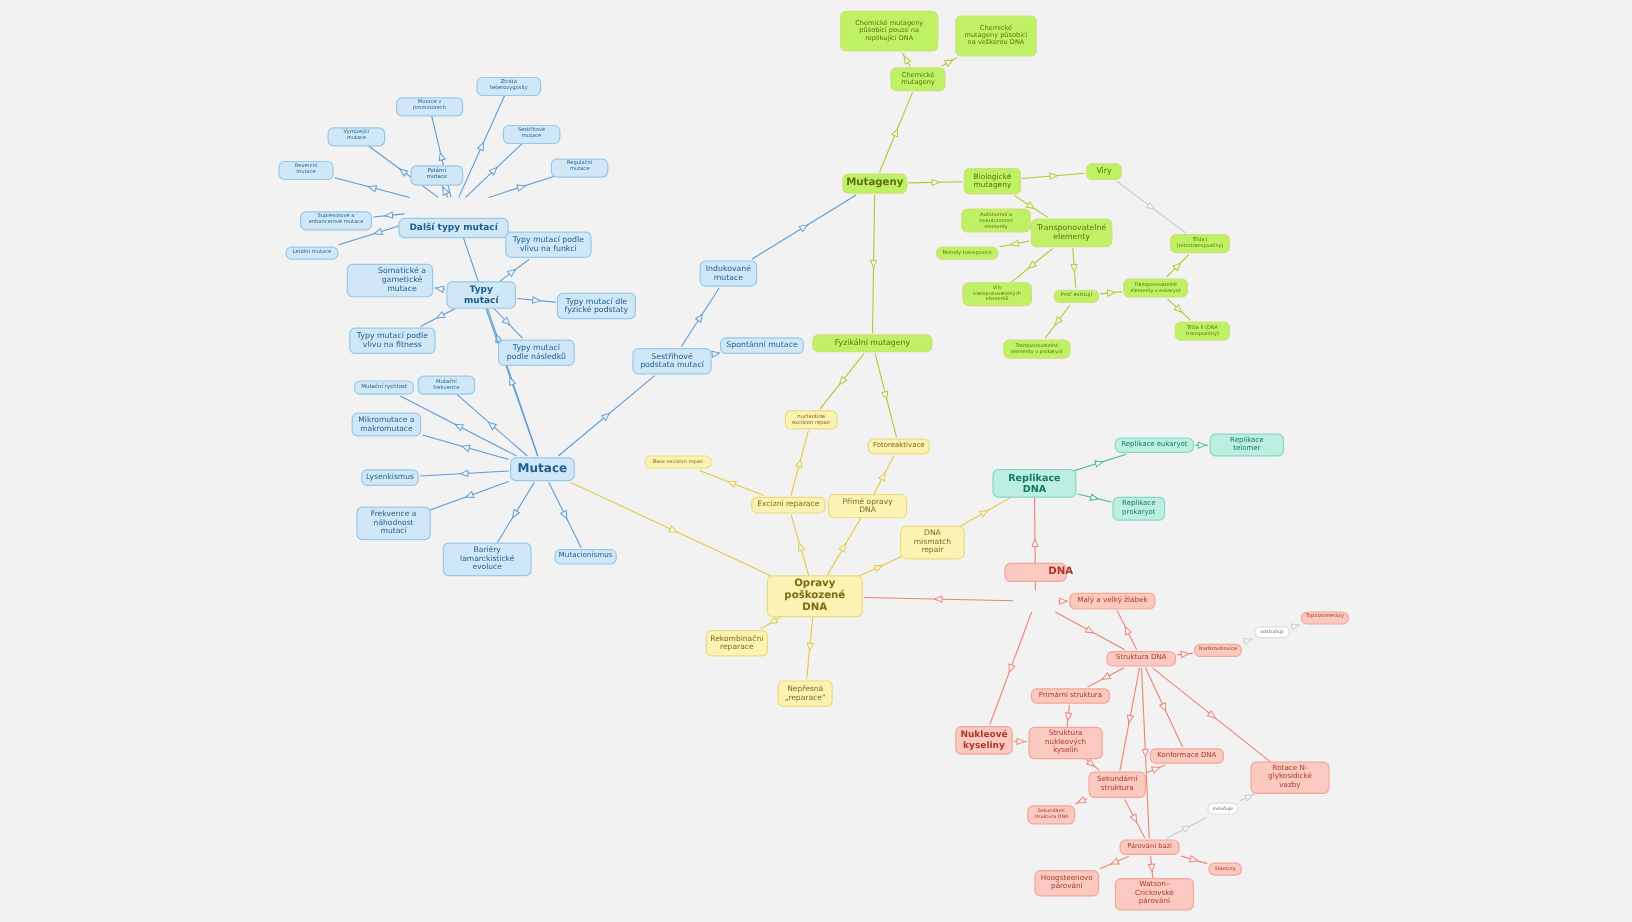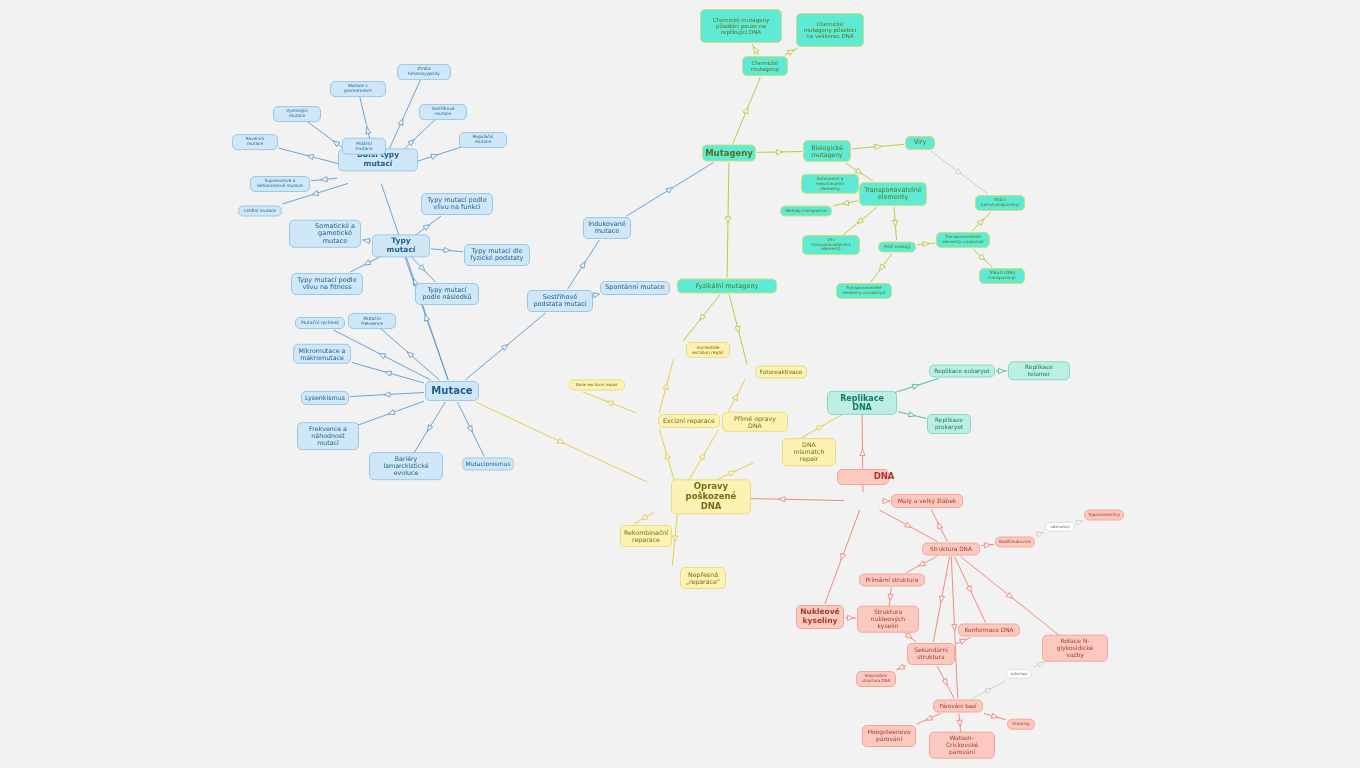--- a/index.html
+++ b/index.html
@@ -6,22 +6,22 @@
   body{width:1360px;height:768px;background:#f2f2f2;
        font-family:"DejaVu Sans","Liberation Sans",sans-serif;overflow:hidden;}
   #stage{position:relative;width:1360px;height:768px;}
   svg#links{position:absolute;left:0;top:0;width:1360px;height:768px;}
   .node{position:absolute;transform:translate(-50%,-50%);
         box-sizing:border-box;text-align:center;border-radius:5px;
         border:1px solid;line-height:1.15;white-space:pre-line;
         display:flex;align-items:center;justify-content:center;padding:2px 4px;}
   
   .blue  {background:#cfe7f7;border-color:#9ac9e8;color:#1f5e8c;}
-  .green {background:#5eead4;border-color:#cfe07a;color:#5e7010;}
-  .yellow{background:#fbf2b4;border-color:#e9dd7d;color:#7a6a10;margin-left:32px;}
+  .green {background:#bef264;border-color:#cfe07a;color:#5e7010;}
+  .yellow{background:#fbf2b4;border-color:#e9dd7d;color:#7a6a10;}
   .red   {background:#fbc9c0;border-color:#f2a79a;color:#a8392a;}
   .teal  {background:#bdeee2;border-color:#86d8c4;color:#137a63;}
   .white {background:#ffffff;border-color:#dddddd;color:#666666;}
   .root{font-weight:bold;}
 </style>
 </head>
 <body>
 
 <div id="stage">
   <svg id="links">
@@ -353,21 +353,21 @@
         <line x1="972.3" y1="698.5" x2="1005.7" y2="681.0" stroke="#cccccc" stroke-width="0.9"></line>
         <polygon points="-3,-2.6 3.2,0 -3,2.6" fill="#f5f5f5" stroke="#cccccc" stroke-width="0.8" transform="translate(989.0,689.8) rotate(-27.7)"></polygon>
       </g>
       <g>
         <line x1="1033.0" y1="667.5" x2="1049.2" y2="660.0" stroke="#cccccc" stroke-width="0.9"></line>
         <polygon points="-3,-2.6 3.2,0 -3,2.6" fill="#f5f5f5" stroke="#cccccc" stroke-width="0.8" transform="translate(1041.1,663.8) rotate(-24.9)"></polygon>
       </g>
     </svg>
   <div id="nodes">
       <div class="node blue root" style="left: 452px; top: 391px; width: 54px; min-height: 20px; font-size: 10px;">Mutace</div>
-      <div class="node blue root" style="left: 378px; top: 160px; width: 80px; min-height: 17px; font-size: 7.5px;">Další typy mutací</div>
+      <div class="node blue root" style="left: 378px; top: 190px; width: 92px; min-height: 17px; font-size: 7.5px;">Další typy mutací</div>
       <div class="node blue root" style="left: 401px; top: 246px; width: 58px; min-height: 16px; font-size: 7.5px;">Typy mutací</div>
       <div class="node blue" style="left: 560px; top: 301px; width: 66px; min-height: 22px; font-size: 6.5px;">Sestřihové
 podstata mutací</div>
       <div class="node blue" style="left: 607px; top: 228px; width: 48px; min-height: 22px; font-size: 6.5px;">Indukované
 mutace</div>
       <div class="node blue" style="left: 635px; top: 288px; width: 70px; min-height: 14px; font-size: 6.5px;">Spontánní mutace</div>
       <div class="node blue" style="left: 325px; top: 234px; width: 72px; min-height: 22px; font-size: 6.5px; padding-left: 24px;">Somatické a
 gametické mutace</div>
       <div class="node blue" style="left: 457px; top: 204px; width: 72px; min-height: 22px; font-size: 6.5px;">Typy mutací podle
 vlivu na funkci</div>

